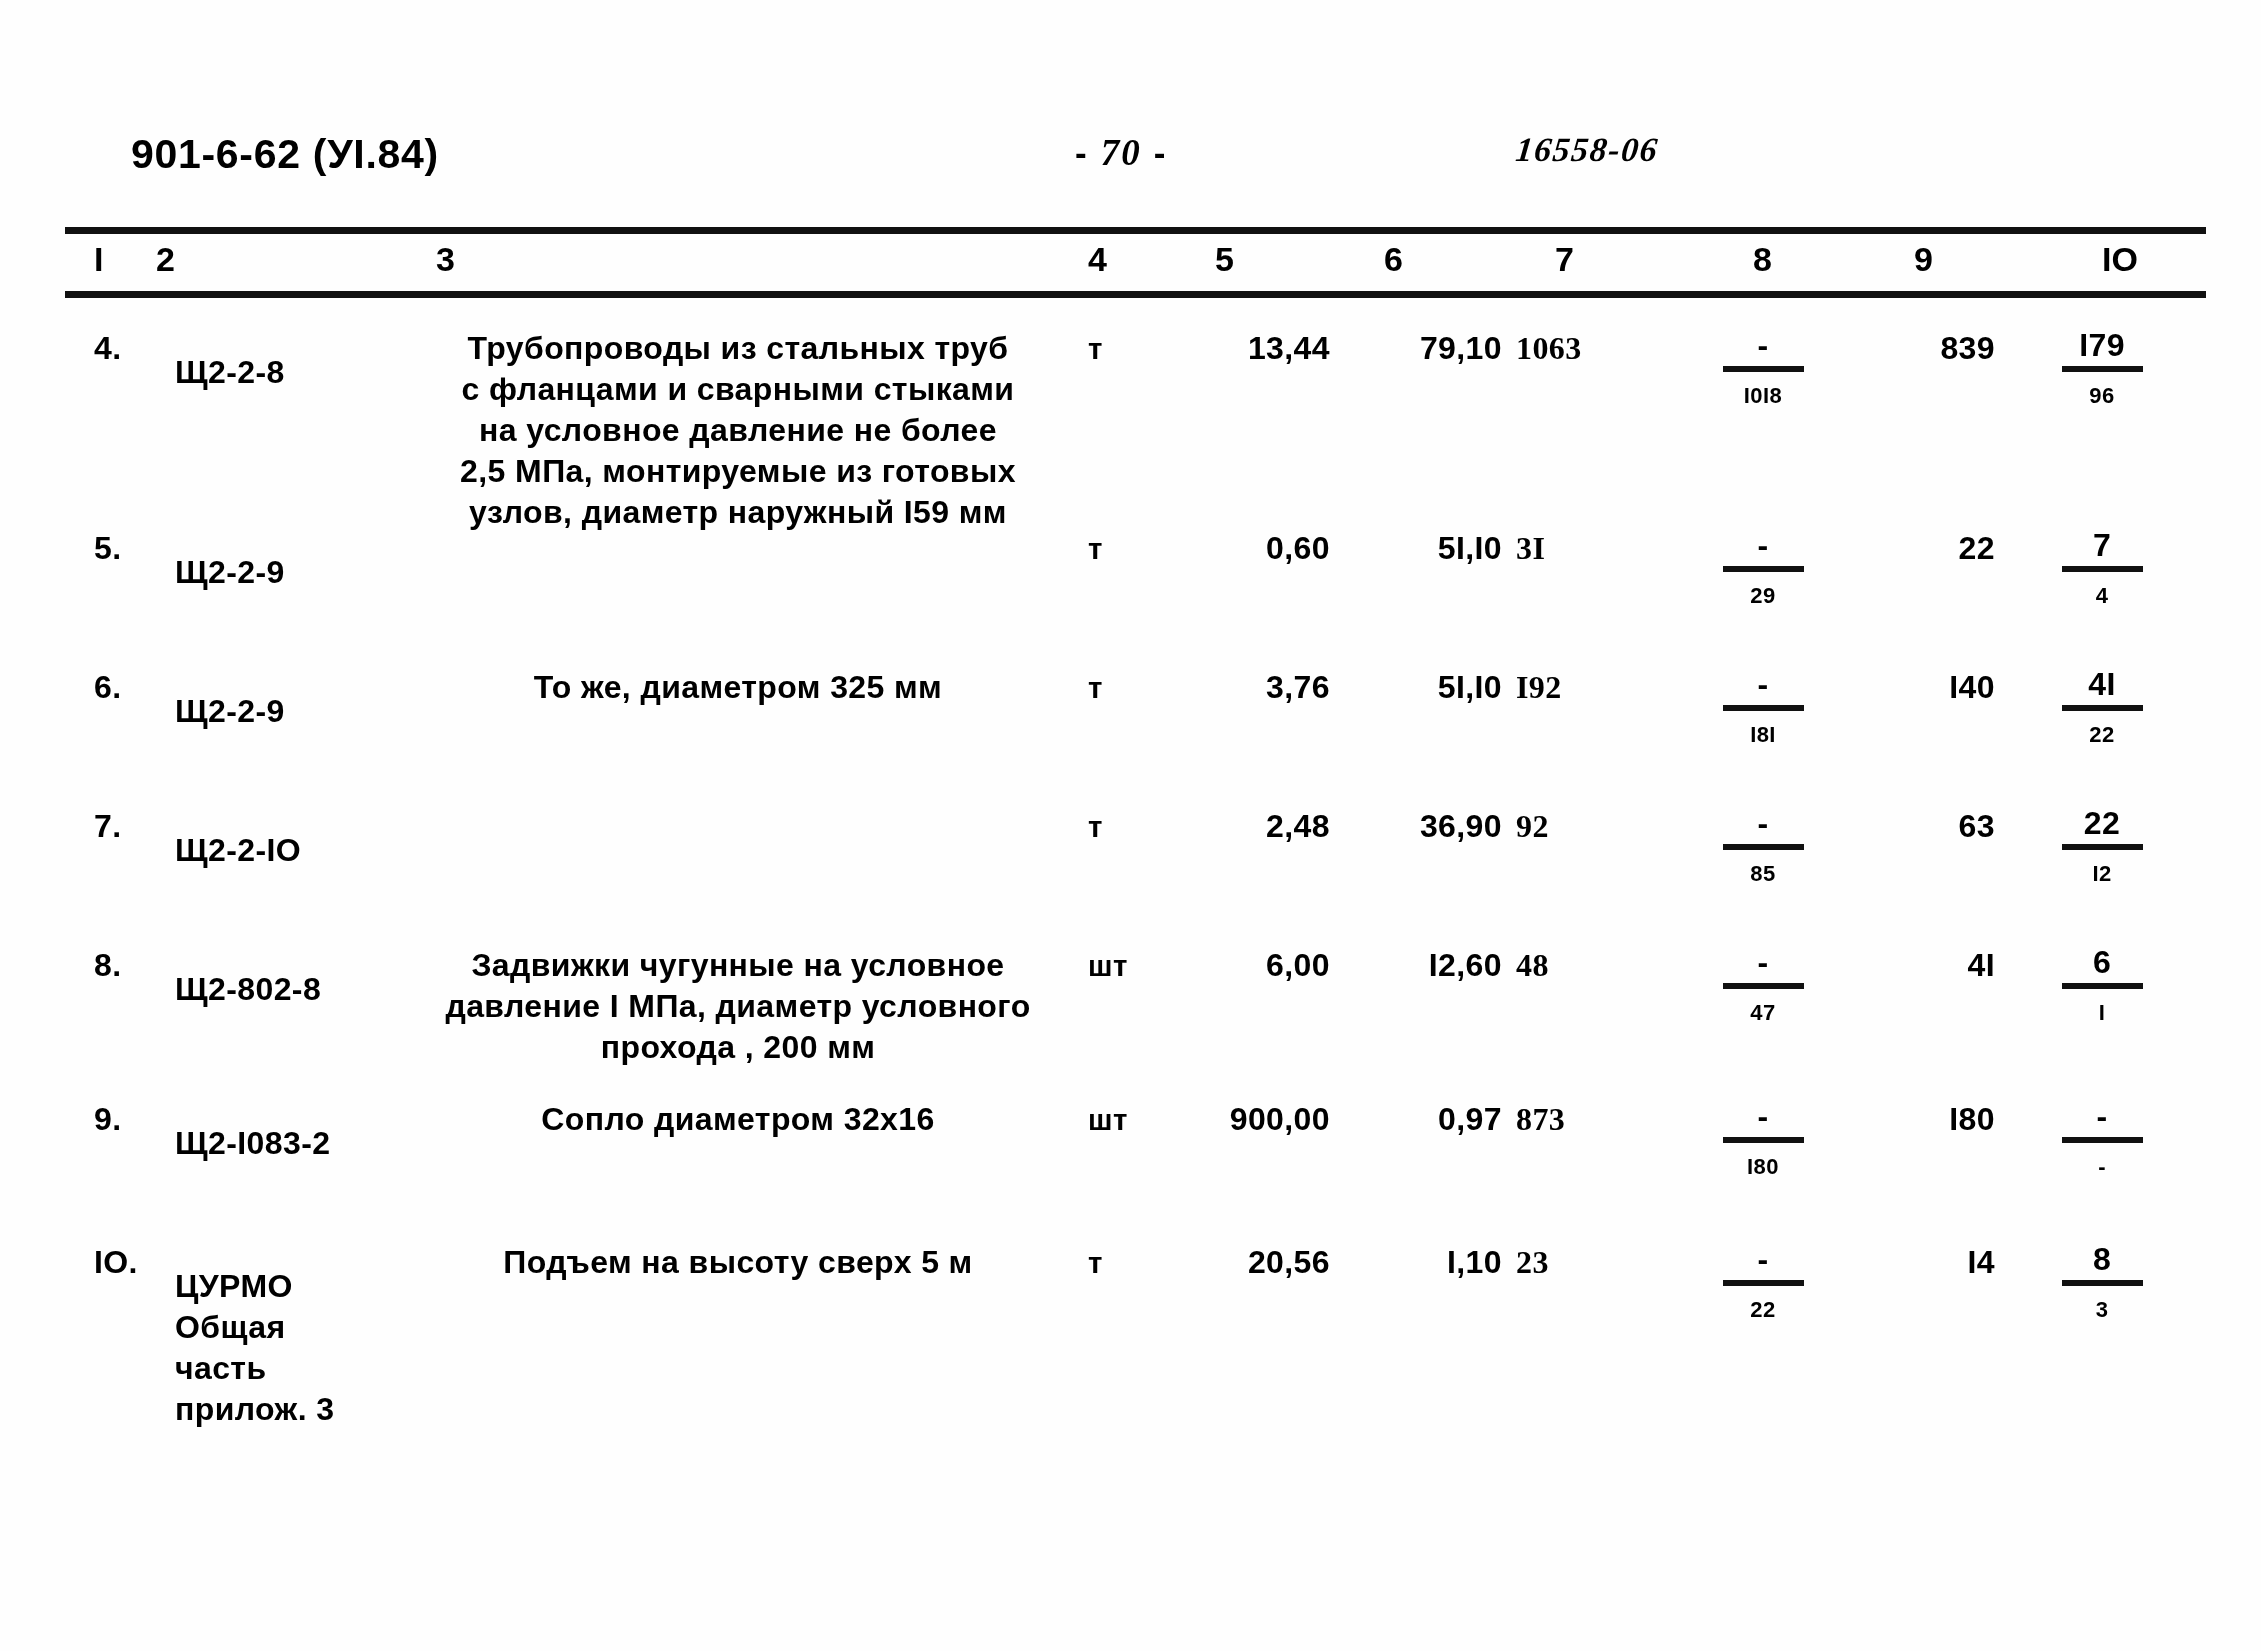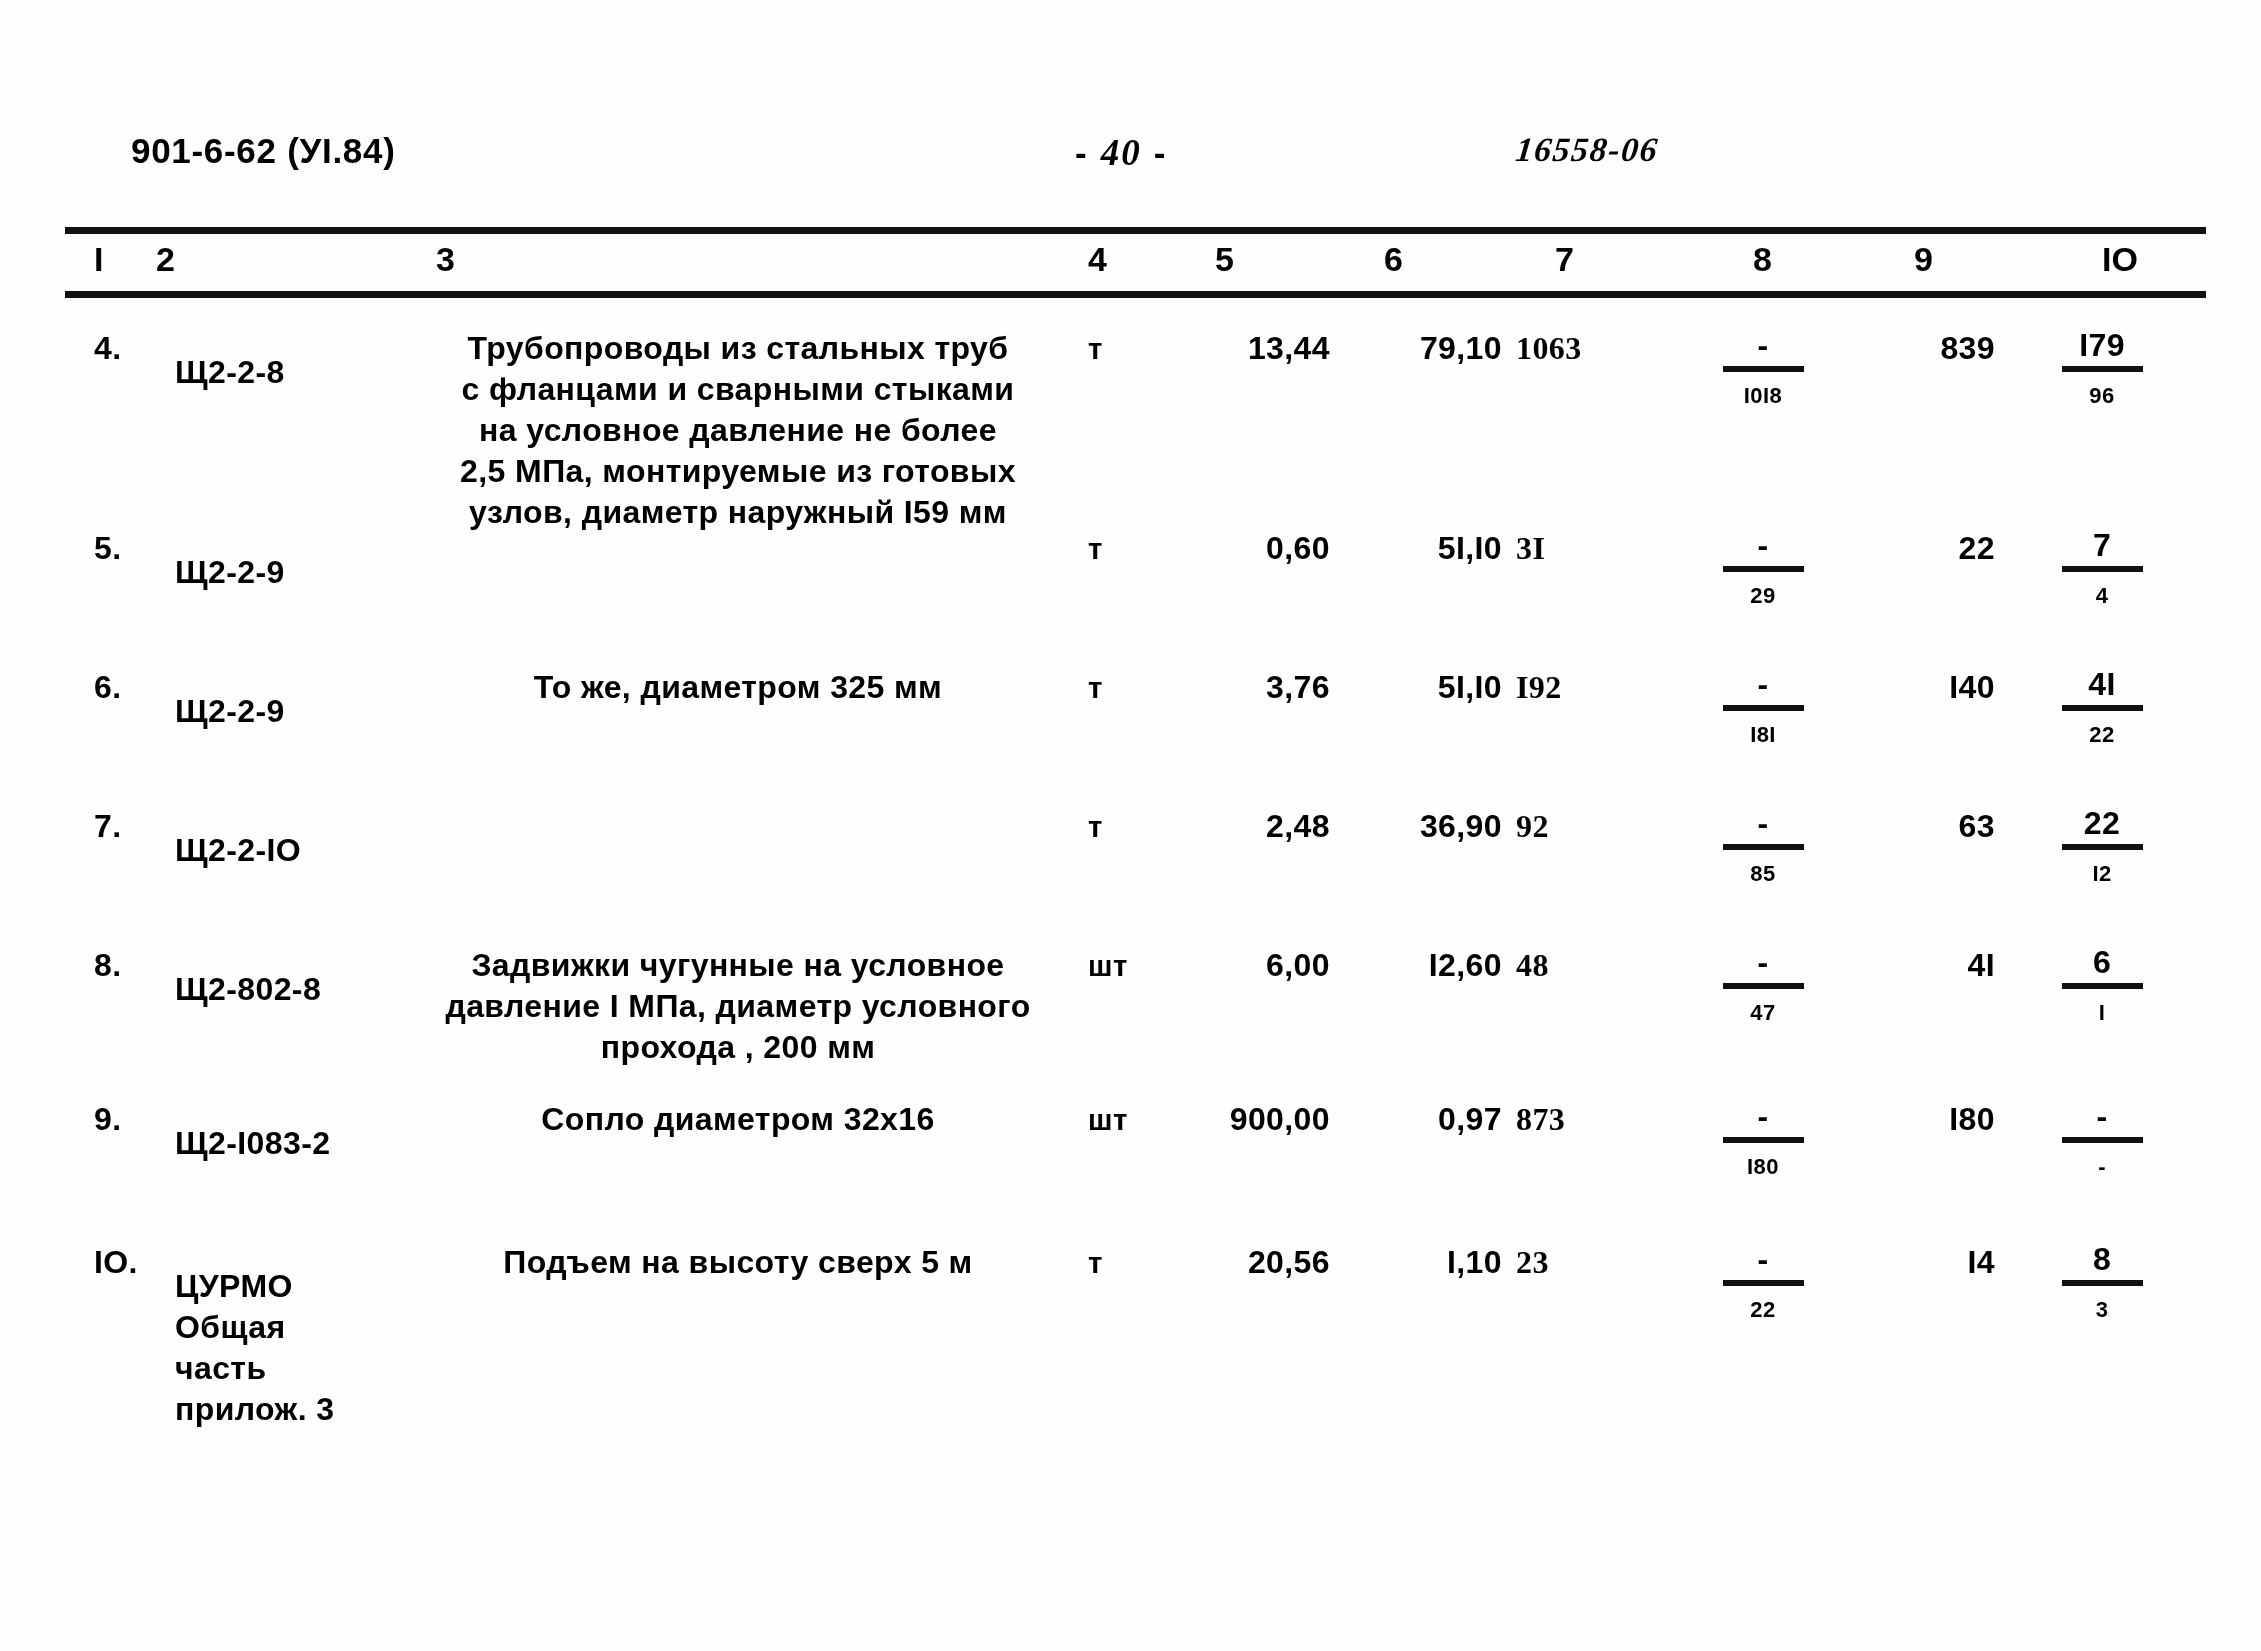--- a/index.html
+++ b/index.html
@@ -28,21 +28,21 @@
     position: absolute;
     top: 131px;
     left: 0;
     width: 2261px;
     height: 52px;
   }
   .doc-code {
     position: absolute;
     left: 131px;
     top: 0;
-    font-size: 35px;
+    font-size: 41px;
     font-weight: 700;
     letter-spacing: 0.7px;
     font-family: "Liberation Sans", sans-serif;
     white-space: nowrap;
   }
   .page-number {
     position: absolute;
     left: 1075px;
     top: 0;
     font-size: 35px;
@@ -170,21 +170,21 @@
   }
 </style>
 </head>
 <body>
 
 <div class="page">
 
   <div class="doc-header">
     <div class="doc-code">901-6-62 (УI.84)</div>
     <div class="page-number">
-      <span>-</span><span class="num">40</span><span>-</span>
+      <span>-</span><span class="num">70</span><span>-</span>
     </div>
     <div class="stamp">16558-06</div>
   </div>
 
   <div class="rule top"></div>
   <div class="rule bottom"></div>
 
   <div class="colheads">
     <span class="ch1">I</span>
     <span class="ch2">2</span>

